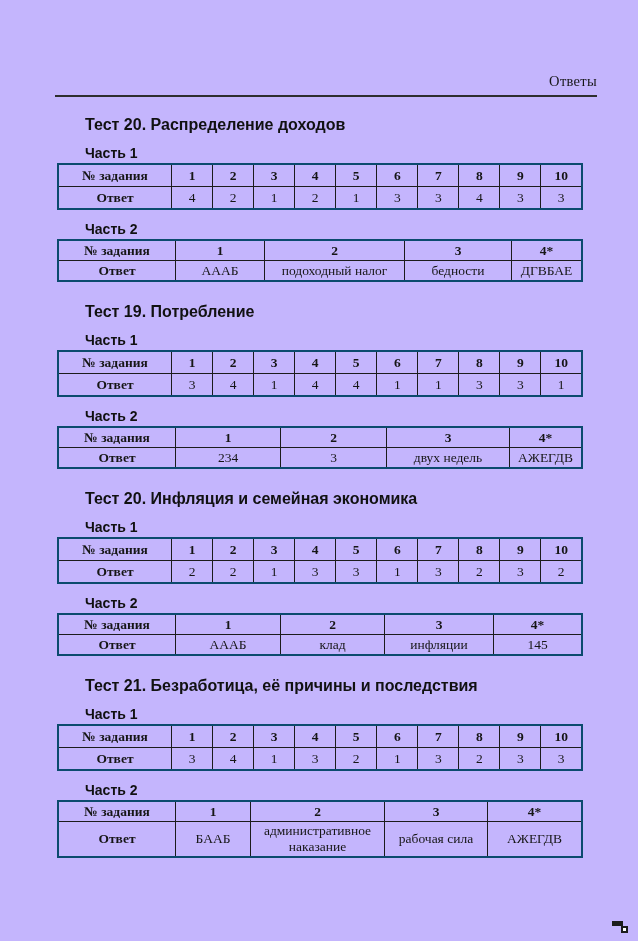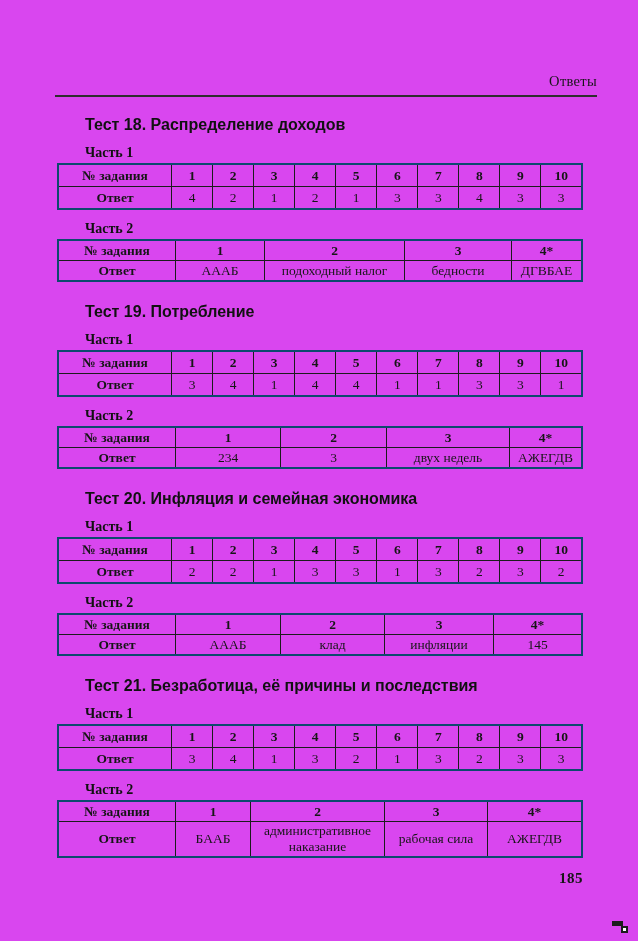--- a/index.html
+++ b/index.html
@@ -1,20 +1,20 @@
 <!DOCTYPE html>
 <html lang="ru"><head>
 <meta charset="utf-8">
 <style>
   html,body{margin:0;padding:0;background:#e9e9e9;}
   .page{
     position:relative;
     width:638px;height:941px;
     margin:0 auto;
-    background:#d946ef;
+    background:#c4b5fd;
     color:#161616;
     font-family:"Liberation Serif", serif;
     overflow:hidden;
     box-sizing:border-box;
   }
   .running-head{
     margin:74px 41px 0 55px;
     text-align:right;
     font-size:14.5px;
     line-height:15px;
@@ -30,21 +30,21 @@
     margin:21px 0 0 28px;
     font-family:"Liberation Sans", sans-serif;
     font-weight:bold;
     font-size:16px;
     line-height:18px;
     color:#111;
   }
   .test-section:first-child .test-title{margin-top:19px;}
   .part-label{
     margin:12px 0 3px 28px;
-    font-family:Liberation Serif, serif;
+    font-family:Liberation Sans, sans-serif;
     font-weight:bold;
     font-size:14px;
     line-height:14px;
     color:#111;
   }
   table.answers-table{
     border-collapse:collapse;
     table-layout:fixed;
     width:526px;
     border:2px solid #0c4a6e;
@@ -101,21 +101,21 @@
 
 <div class="page">
 
   <div class="running-head">Ответы</div>
 
   <div class="head-rule"></div>
 
   <div class="content">
     <div id="tests">
   <section class="test-section">
-    <h2 class="test-title">Тест 18. Распределение доходов</h2>
+    <h2 class="test-title">Тест 20. Распределение доходов</h2>
     <div class="part-label">Часть 1</div>
     <table class="answers-table part1">
       <tbody>
         <tr class="num-row">
                 <td class="row-label">№ задания</td>
                 <td class="head-cell">1</td>
                 <td class="head-cell">2</td>
                 <td class="head-cell">3</td>
                 <td class="head-cell">4</td>
                 <td class="head-cell">5</td>
@@ -317,21 +317,20 @@
                 <td class="ans-cell">БААБ</td>
                 <td class="ans-cell">административное наказание</td>
                 <td class="ans-cell">рабочая сила</td>
                 <td class="ans-cell">АЖЕГДВ</td>
               </tr>
       </tbody>
     </table>
   </section>
 </div>
 
-    <div class="page-number">185</div>
   </div>
 
   <div class="scan-artifact" style="left:612px;top:921px;width:18px;height:14px;">
     <span class="bar"></span>
     <span class="box"></span>
   </div>
 
 </div>
 
 </body></html>

